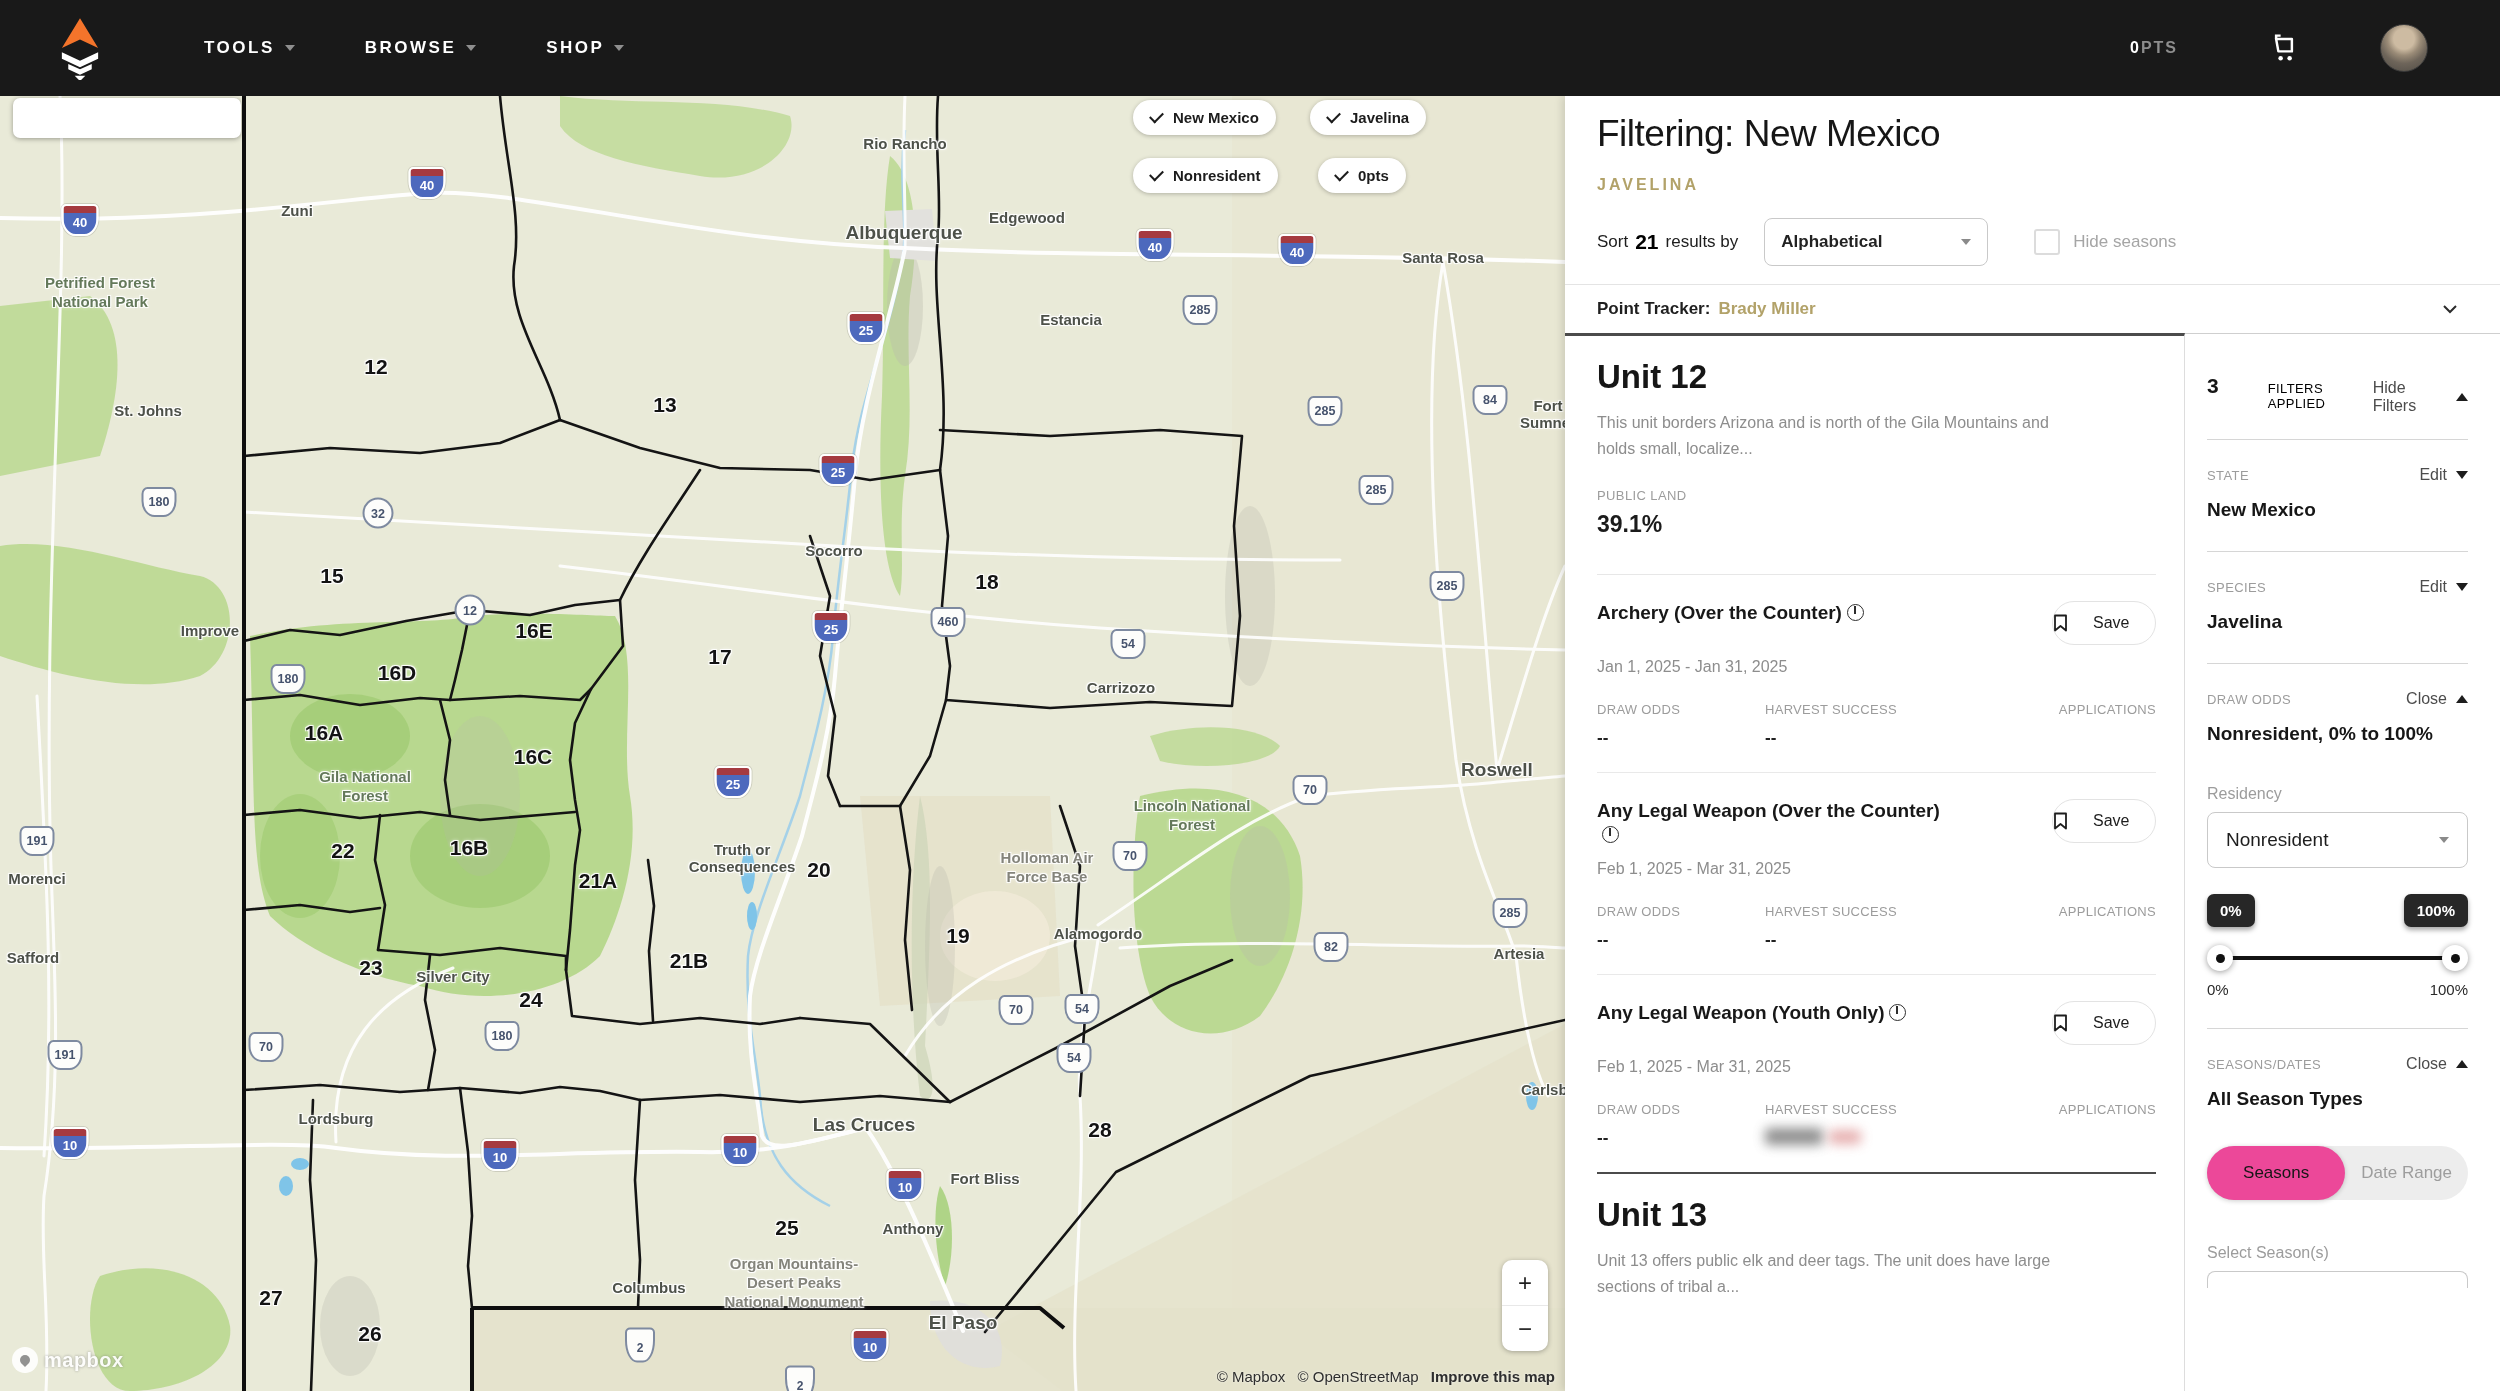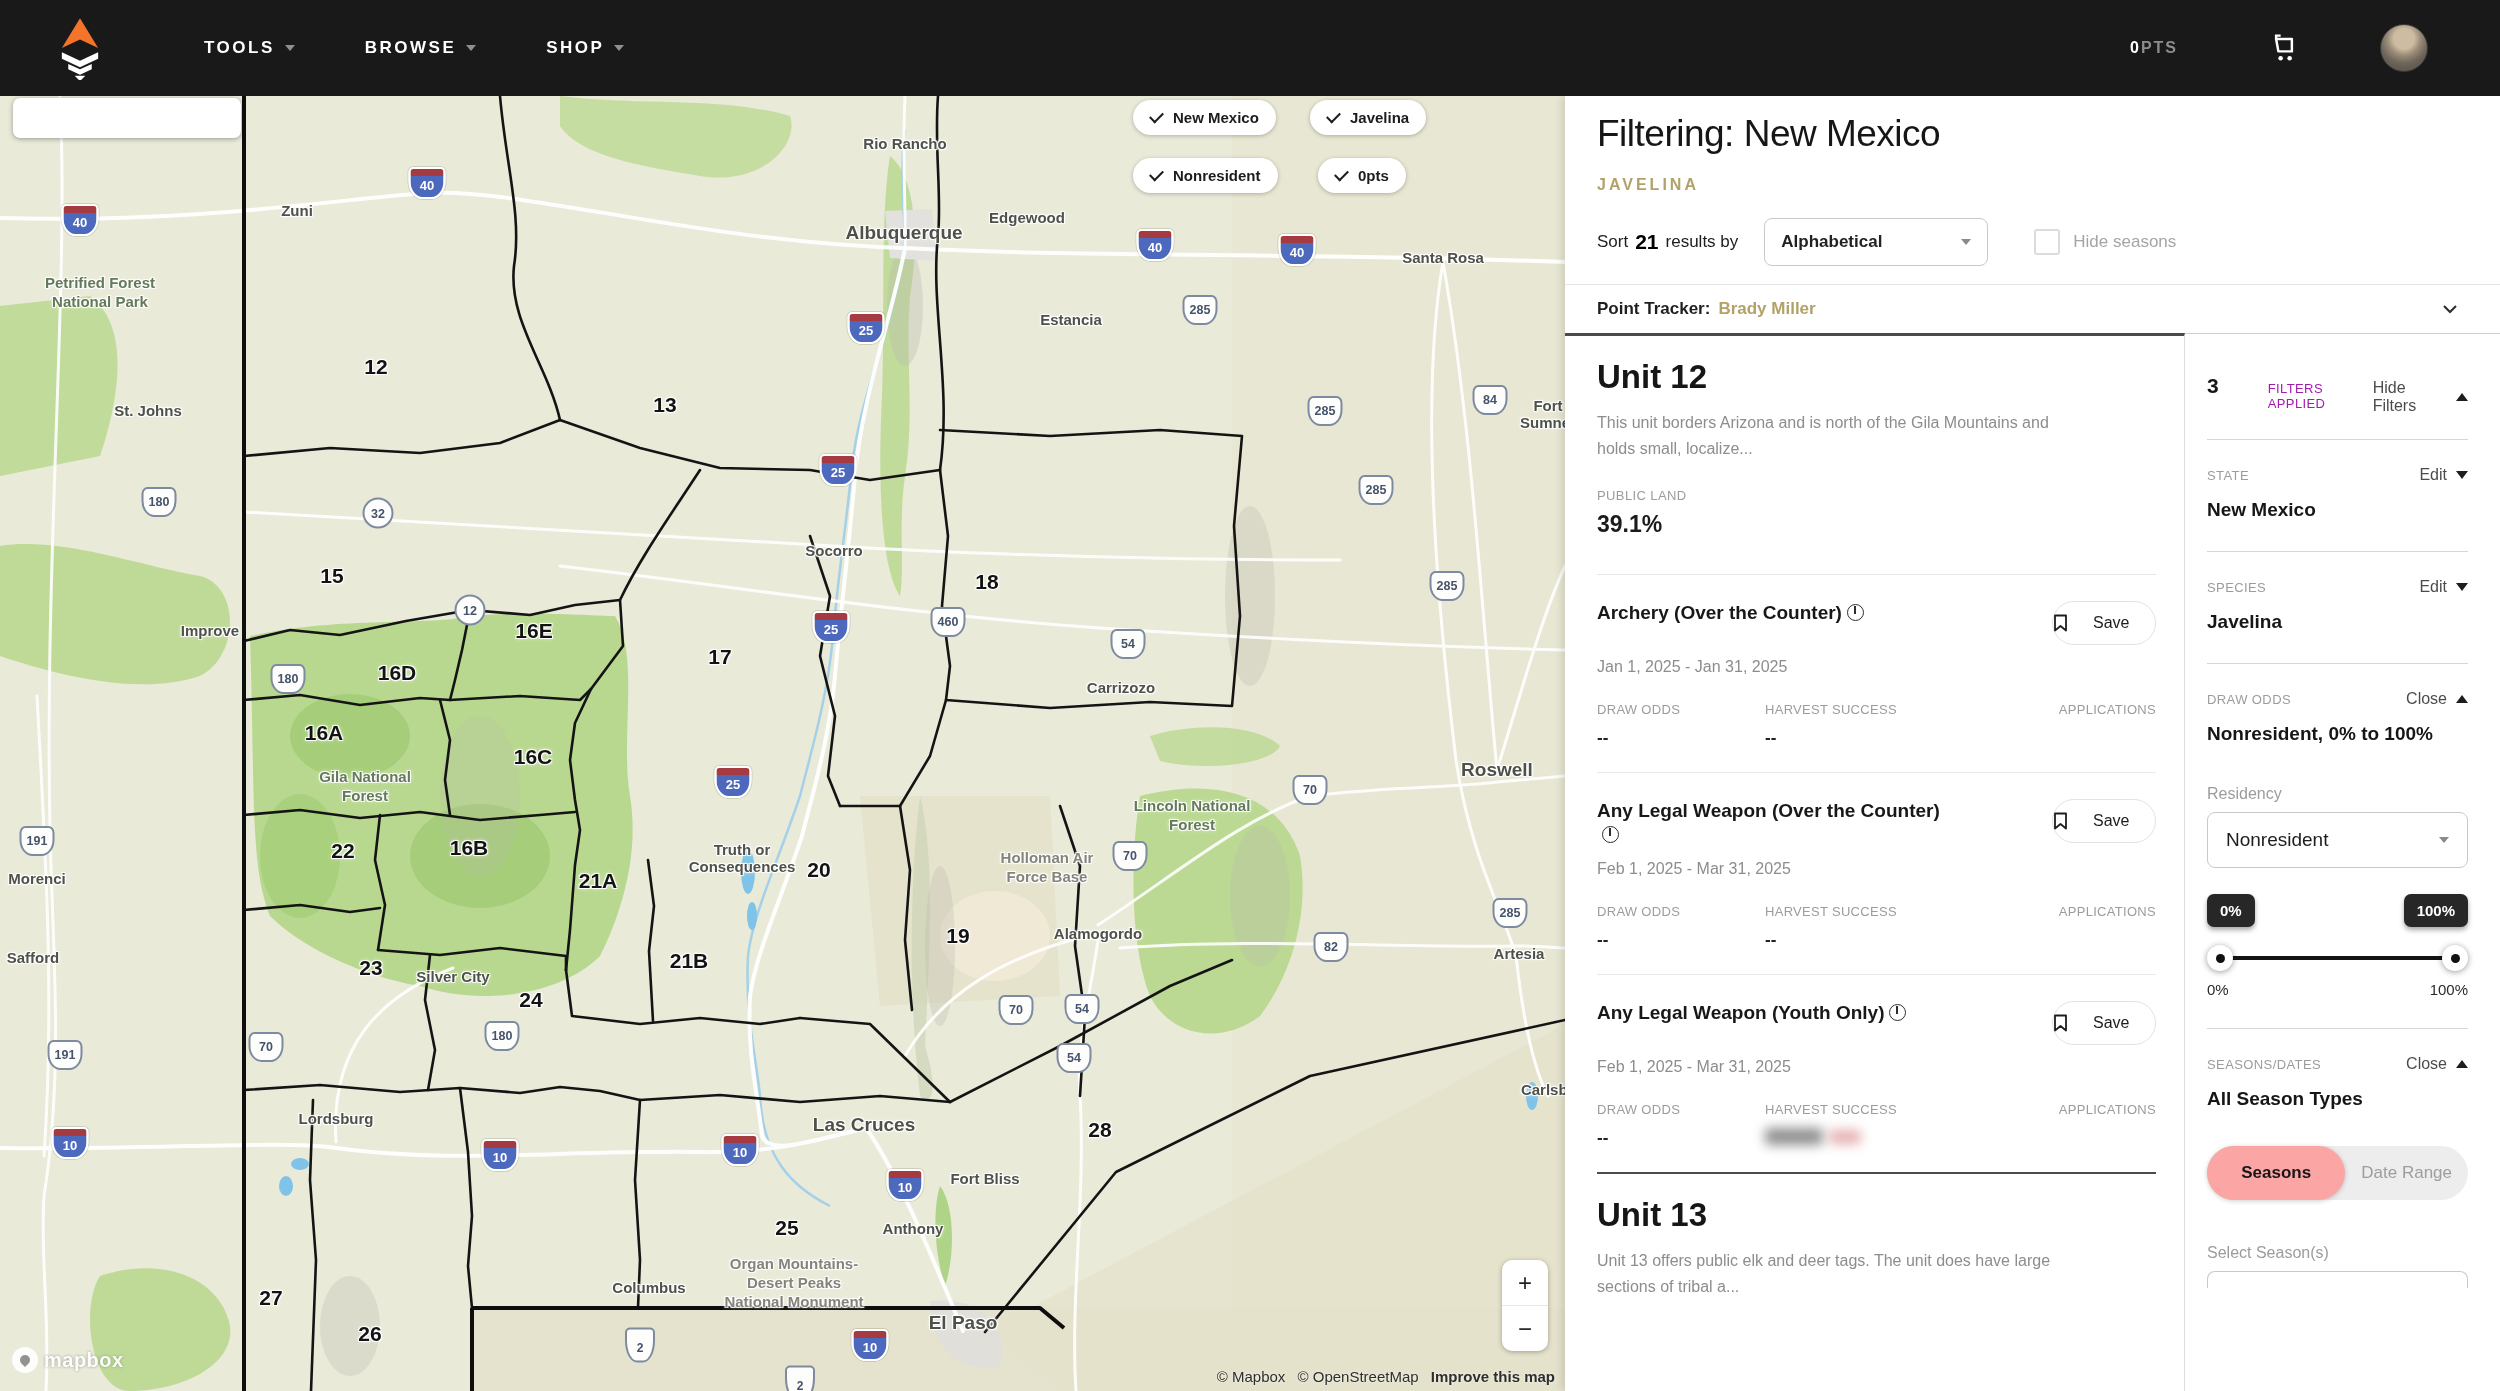--- a/index.html
+++ b/index.html
@@ -114,21 +114,21 @@
   .stat-h.right,.stat-v.right{text-align:right;}
   .stat-v{margin-top:11px;font-size:17px;font-weight:bold;color:#222;}
   .blurwrap{display:flex;gap:6px;align-items:center;}
   .blur-dark{width:58px;height:17px;background:#6a6a6a;border-radius:4px;filter:blur(6px);opacity:.75;}
   .blur-red{width:32px;height:14px;background:#e09a9a;border-radius:4px;filter:blur(6px);opacity:.8;}
 
   .filters{flex:1;border-top:1px solid #cfcfcf;padding:0 32px 0 22px;overflow:hidden;}
   .f-head{padding:40px 0 24px;display:flex;align-items:baseline;justify-content:space-between;}
   .f-count-wrap{display:flex;align-items:baseline;gap:10px;}
   .f-count{font-size:21px;font-weight:bold;color:#161616;}
-  .f-count-label{font-size:13px;letter-spacing:.4px;color:#a21caf;padding-left:39px;}
+  .f-count-label{font-size:13px;letter-spacing:.4px;color:#000000;padding-left:39px;}
   .f-action{display:flex;align-items:center;gap:9px;cursor:pointer;font-size:16px;color:#4c4c4c;}
   .tri-up{width:0;height:0;border-left:6px solid transparent;border-right:6px solid transparent;border-bottom:8px solid #1d1d1d;}
   .tri-down{width:0;height:0;border-left:6px solid transparent;border-right:6px solid transparent;border-top:8px solid #1d1d1d;}
   .f-section{border-top:1px solid #d6d6d6;padding:26px 0 30px;}
   .f-section:first-of-type{border-top:none;}
   .f-row{display:flex;align-items:center;justify-content:space-between;}
   .f-label{font-size:13px;letter-spacing:.4px;color:#9c9c9c;}
   .f-value{margin-top:15px;font-size:19px;font-weight:bold;color:#161616;}
   .residency-label{margin-top:40px;font-size:16px;color:#9c9c9c;}
   .residency-select{margin-top:9px;height:54px;border:1px solid #c9c9c9;border-radius:8px;display:flex;align-items:center;
@@ -138,21 +138,21 @@
   .odds-badge{background:#272727;color:#fff;font-size:15px;font-weight:bold;padding:8px 13px;border-radius:7px;box-shadow:0 3px 5px rgba(0,0,0,.35);}
   .slider{position:relative;height:26px;margin-top:18px;}
   .slider .track{position:absolute;left:13px;right:13px;top:11px;height:4px;background:#141414;border-radius:2px;}
   .slider .handle{position:absolute;top:0;width:26px;height:26px;border-radius:50%;background:#fff;box-shadow:0 1px 6px rgba(0,0,0,.4);cursor:pointer;}
   .slider .handle::after{content:"";position:absolute;left:8.5px;top:8.5px;width:9px;height:9px;border-radius:50%;background:#111;}
   .slider .h-min{left:0;}
   .slider .h-max{right:0;}
   .slider-labels{margin-top:10px;display:flex;justify-content:space-between;font-size:15px;color:#2a2a2a;}
   .seg-toggle{margin-top:36px;height:54px;background:#ededed;border-radius:27px;display:flex;}
   .seg{flex:1;display:flex;align-items:center;justify-content:center;font-size:17px;color:#9d9d9d;cursor:pointer;}
-  .seg.active{background:#fca5a5;border-radius:27px;box-shadow:0 1px 5px rgba(0,0,0,.2);font-weight:bold;color:#161616;flex:none;width:53%;}
+  .seg.active{background:#ec4899;border-radius:27px;box-shadow:0 1px 5px rgba(0,0,0,.2);font-weight:normal;color:#161616;flex:none;width:53%;}
   .select-label{margin-top:44px;font-size:16px;color:#9c9c9c;}
   .season-input{margin-top:9px;height:16px;border:1px solid #c9c9c9;border-bottom:none;border-radius:8px 8px 0 0;}
 </style>
 </head>
 <body>
 
 <div class="app">
 
   <div class="topnav">
     <svg class="logo" viewBox="0 0 48 60">

